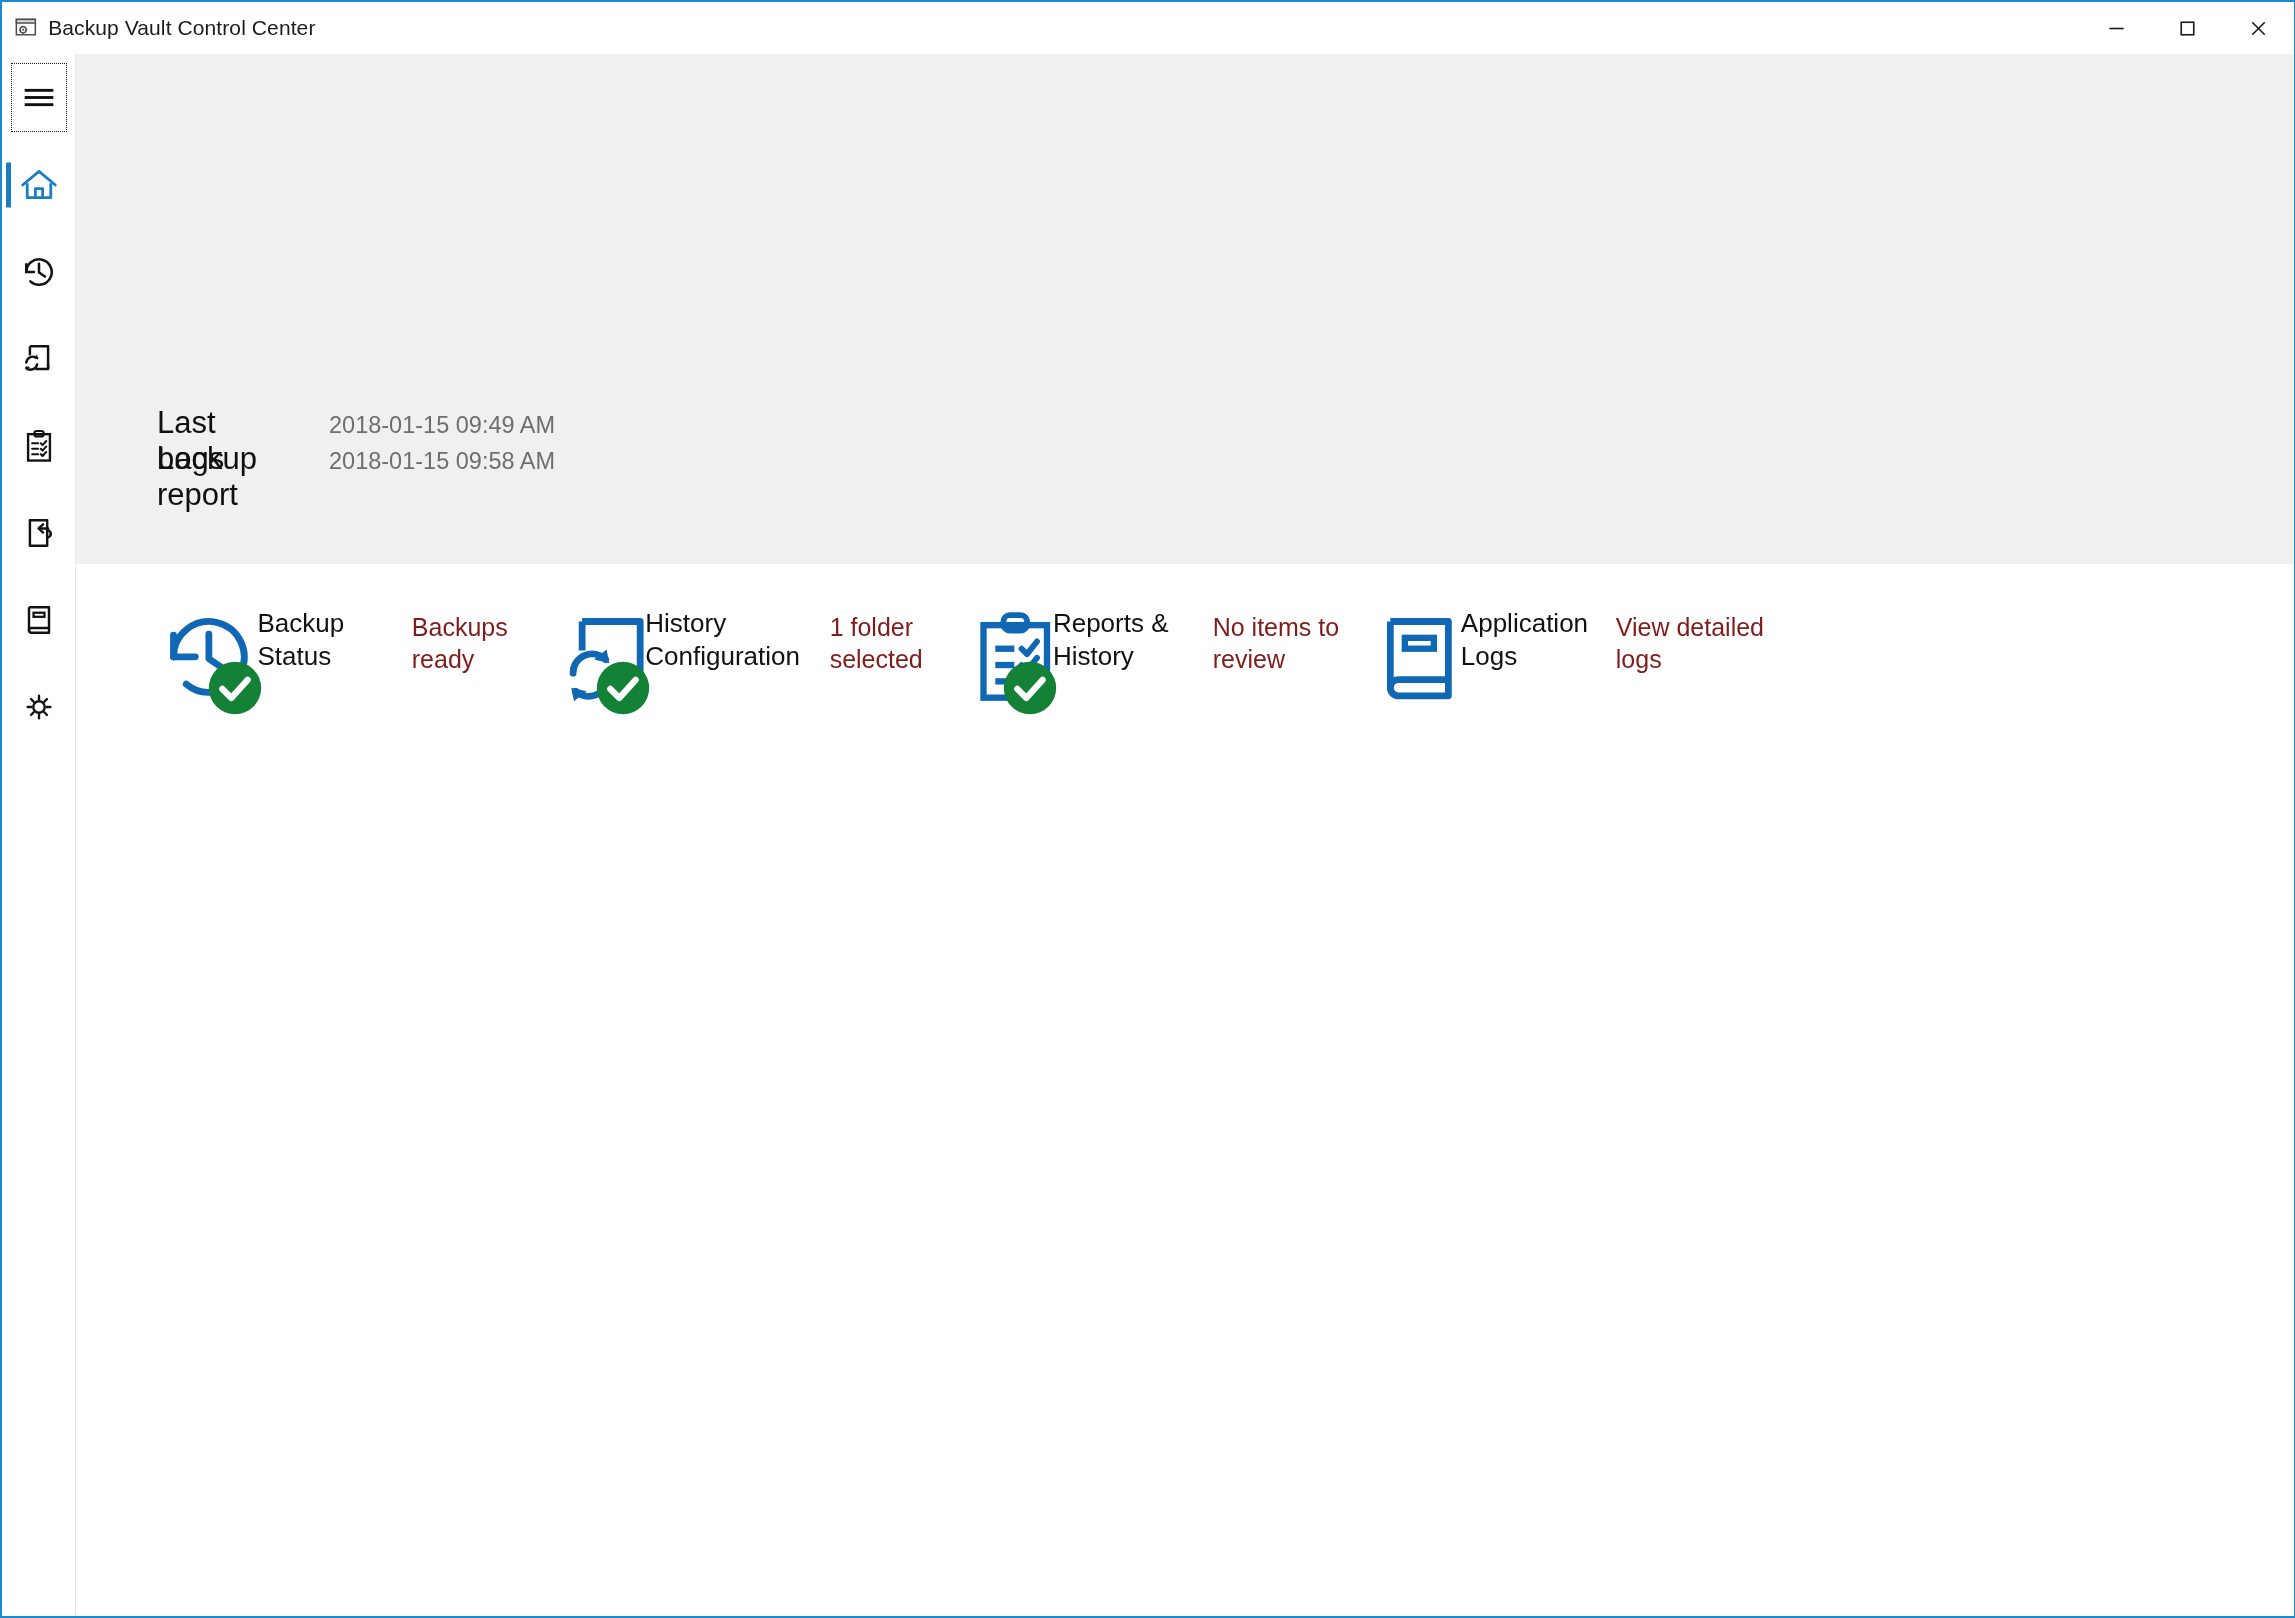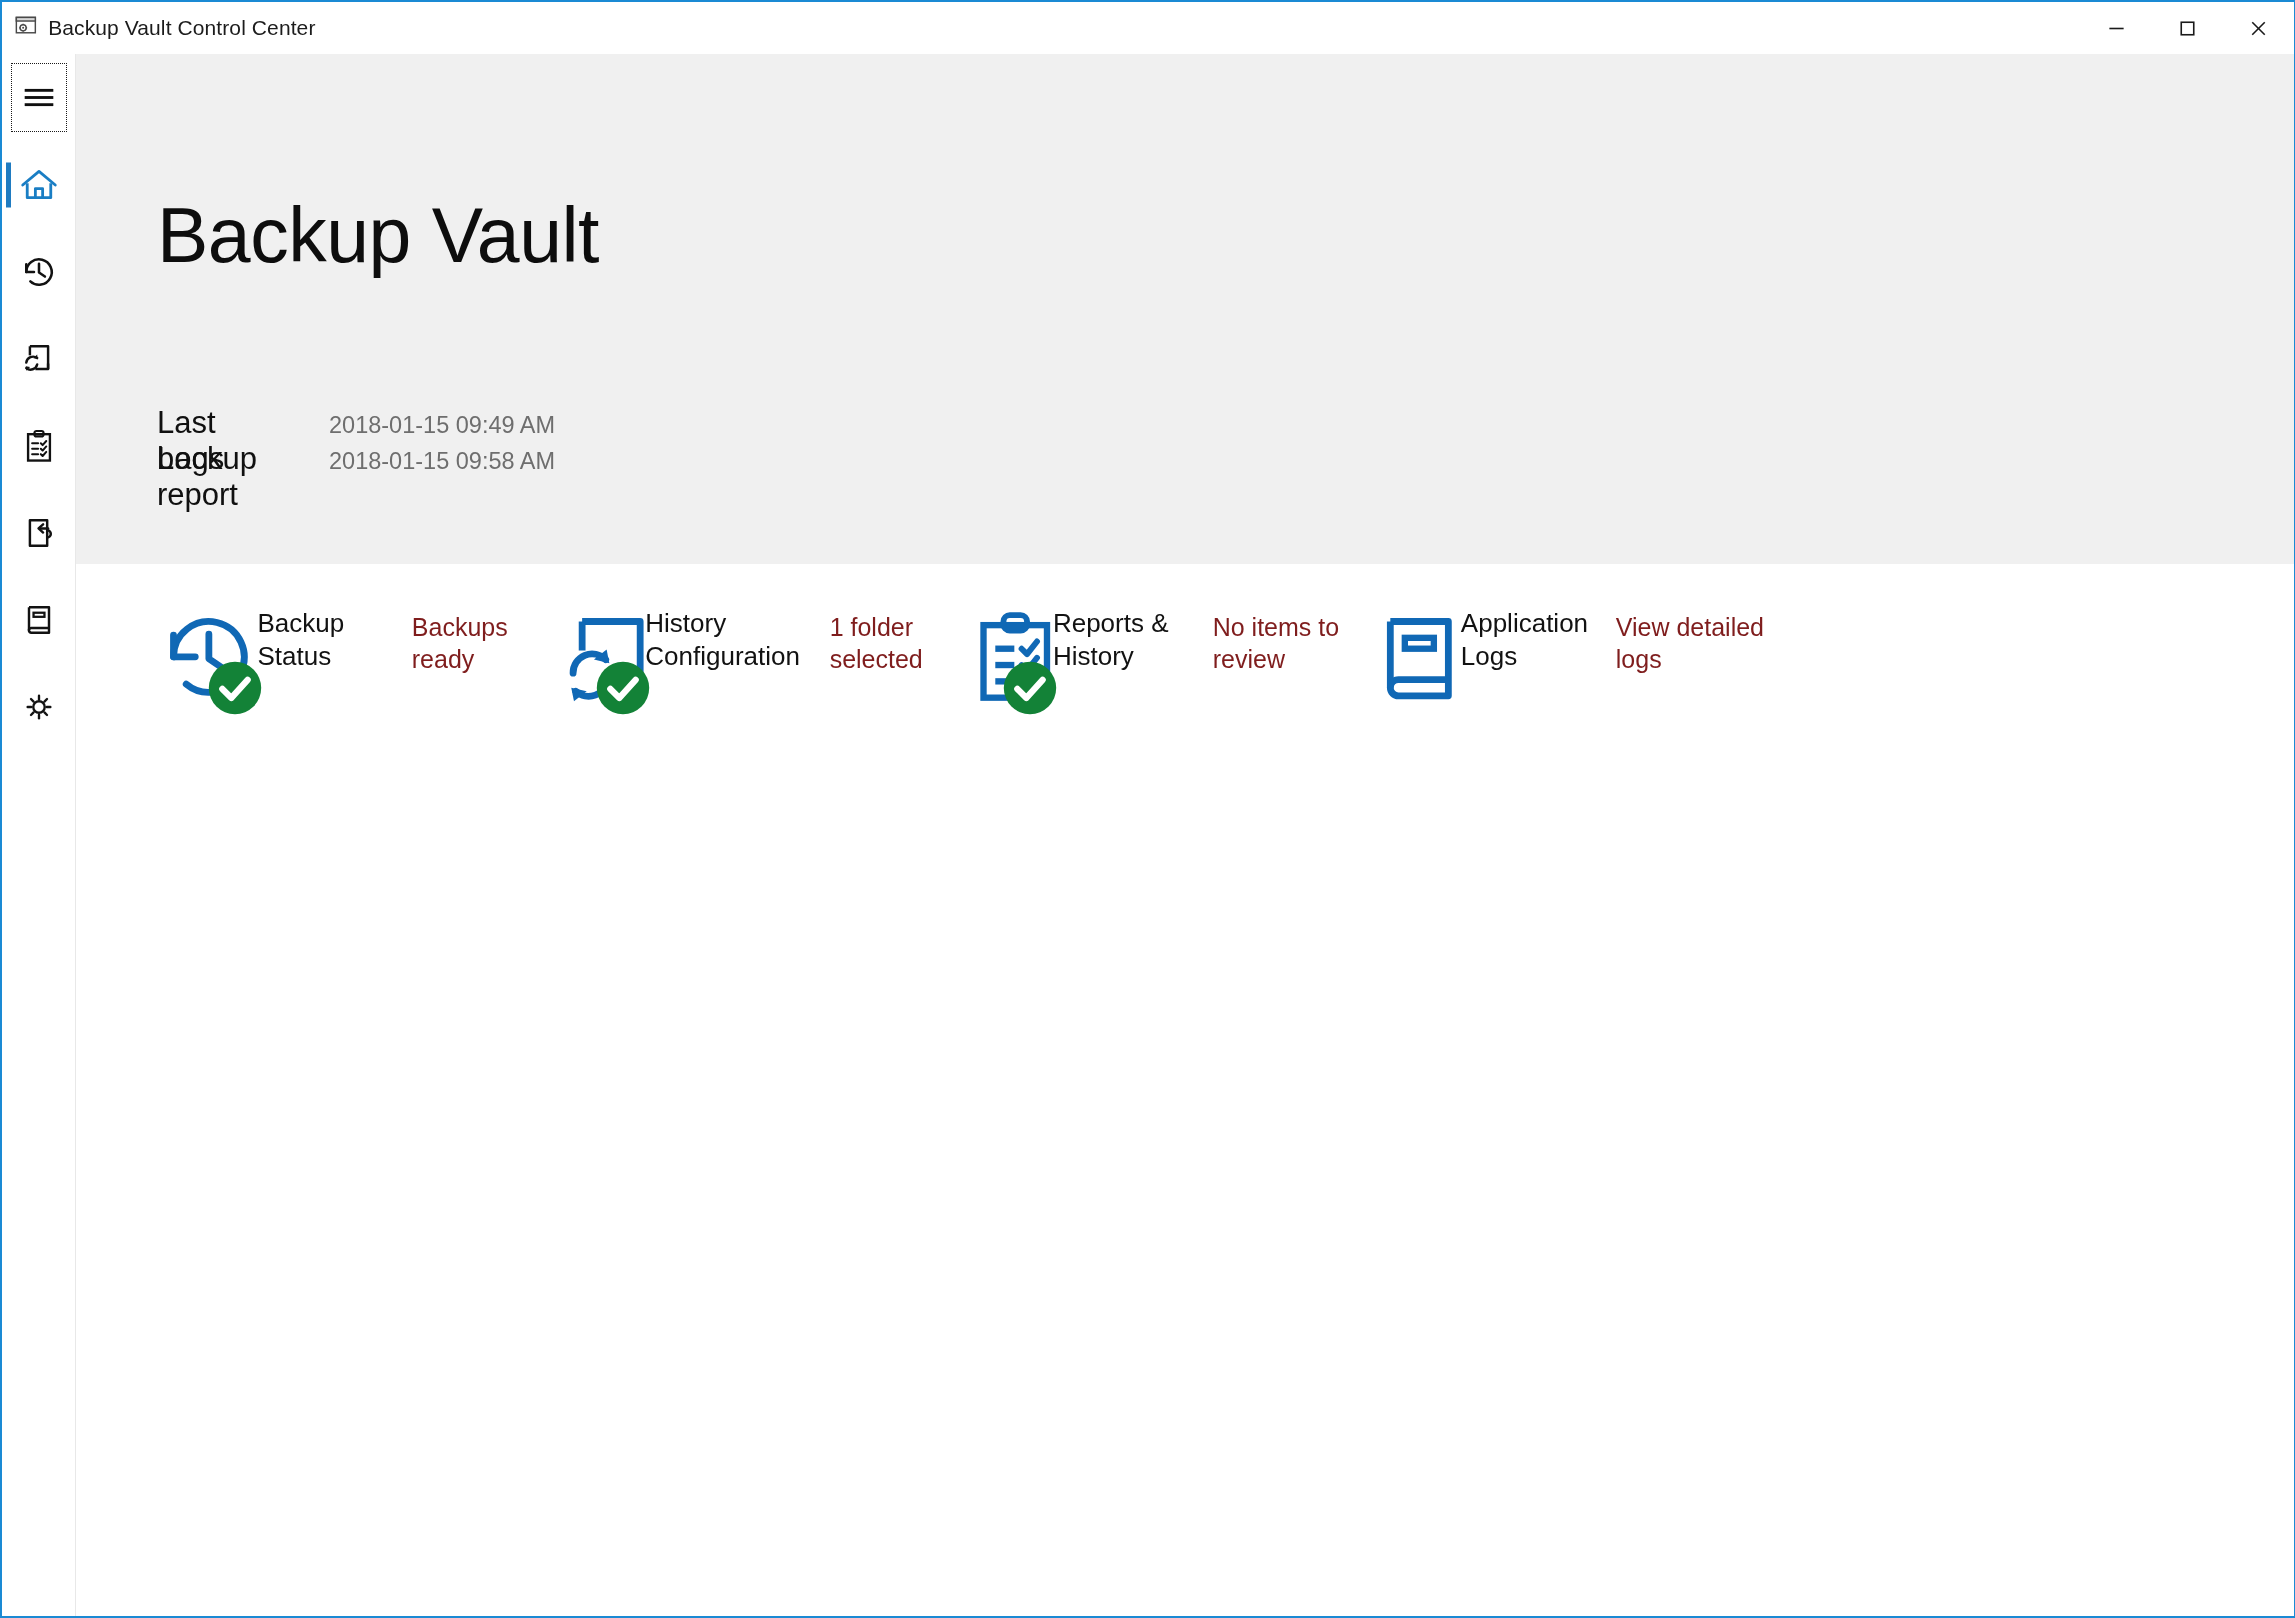--- a/index.html
+++ b/index.html
@@ -26,21 +26,21 @@
   .titlebar {
     height: 52px;
     flex: 0 0 52px;
     background: #ffffff;
     display: flex;
     align-items: center;
     position: relative;
   }
   .titlebar-left {
     display: flex;
-    align-items: flex-start;
+    align-items: center;
     padding-left: 12.7px;
     gap: 10px;
   }
   .app-icon { width: 23.5px; height: 20px; display: block; }
   .title-text {
     font-size: 21px;
     color: #1c1c1c;
     font-family: "Liberation Sans", sans-serif;
     letter-spacing: 0.1px;
   }
@@ -344,21 +344,20 @@
             <line x1="16" y1="28" x2="13.2" y2="30.8"></line>
           </g>
         </svg>
       </button>
 
     </nav>
 
     <main class="content">
 
       <section class="hero">
-        <h1 class="hero-title">Backup Vault</h1>
 
         <div class="meta">
           <div class="meta-row">
             <span class="meta-label">Last backup</span>
             <span class="meta-value">2018-01-15 09:49 AM</span>
           </div>
           <div class="meta-row">
             <span class="meta-label">Logs report</span>
             <span class="meta-value">2018-01-15 09:58 AM</span>
           </div>

